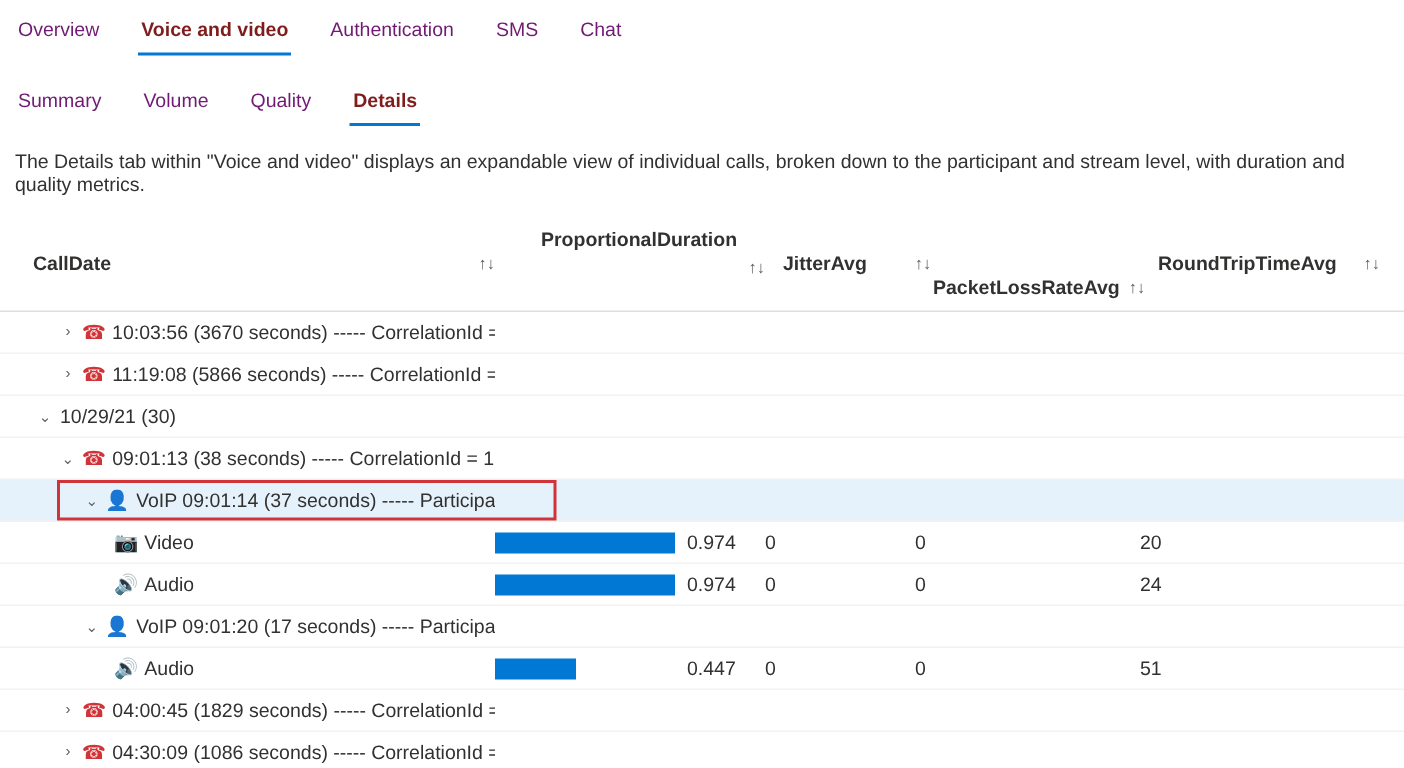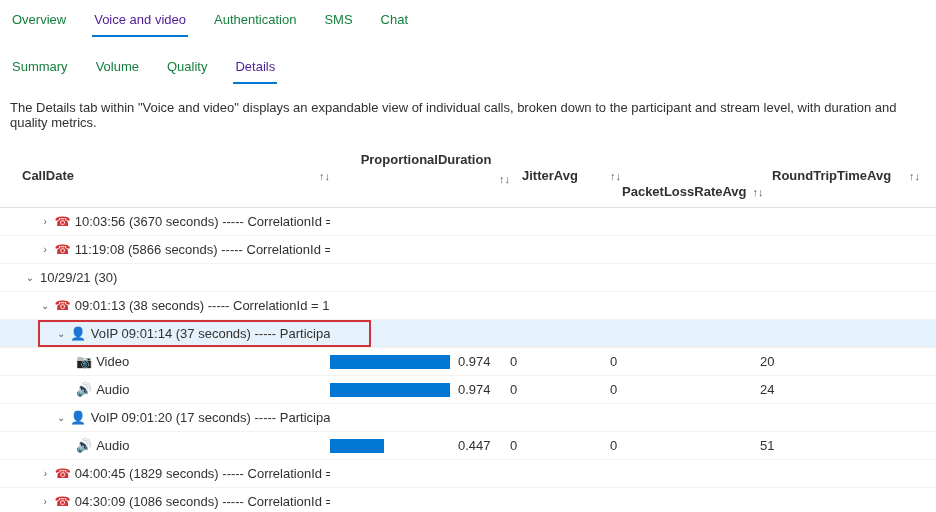--- a/index.html
+++ b/index.html
@@ -13,27 +13,27 @@
     width: 936px;
   }
   .tabs {
     display: flex;
     gap: 24px;
     padding: 6px 10px 0 10px;
   }
   .tab {
     padding: 6px 2px 8px 2px;
     cursor: pointer;
-    color: #15803d;
+    color: #701a75;
     border-bottom: 2px solid transparent;
   }
   .tab.active {
     border-bottom: 2px solid #0078d4;
-    color: #4c1d95;
-    font-weight: 400;
+    color: #7f1d1d;
+    font-weight: 700;
   }
   .subtabs {
     display: flex;
     gap: 24px;
     padding: 16px 6px 0 10px;
   }
   .desc {
     padding: 16px 10px 14px 10px;
     color: #323130;
     font-size: 13px;

